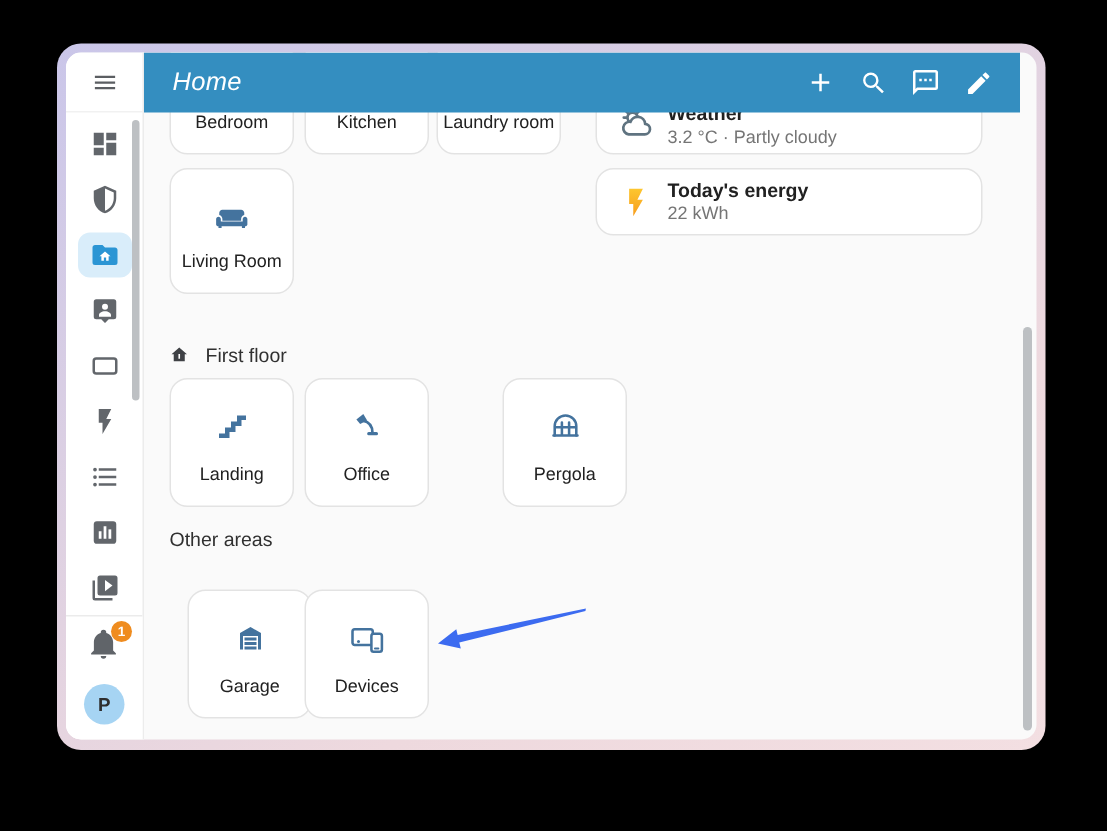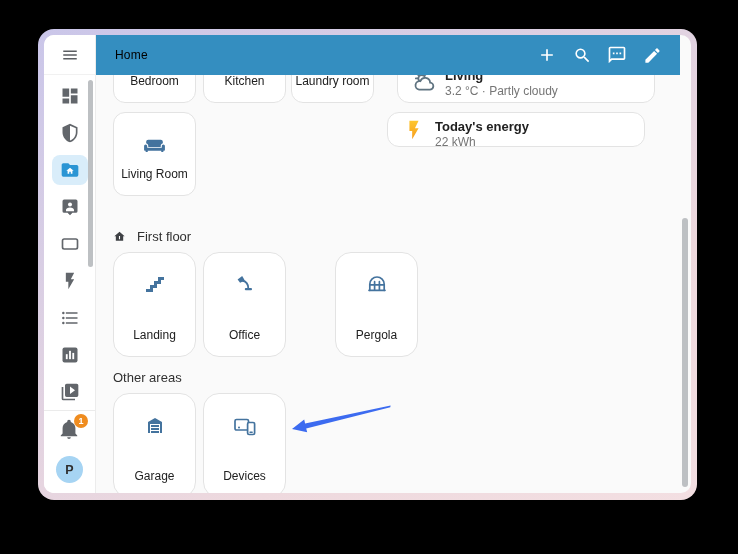--- a/index.html
+++ b/index.html
@@ -30,30 +30,30 @@
   .badge { position:absolute; top:-4px; right:-6px; min-width:14px; height:14px; border-radius:8px;
     background:#ef8c1f; color:#fff; font-size:9px; font-weight:700; line-height:14px; text-align:center; }
   .avatar { position:absolute; left:12px; top:45px; width:27px; height:27px; border-radius:50%;
     background:#a6d4f3; color:#2e2e2e; font-size:12.5px; font-weight:600;
     display:flex; align-items:center; justify-content:center; cursor:pointer; }
 
   
   .main { position:absolute; left:52px; top:0; right:0; bottom:0; }
   .header { position:absolute; left:0; top:0; width:584px; height:40px; background:#348ec0;
     display:flex; align-items:center; z-index:6; }
-  .header-title { margin-left:19px; color:#000000; font-size:12px; font-weight:400; letter-spacing:.2px; }
+  .header-title { margin-left:19px; color:#ffffff; font-size:17px; font-weight:400; letter-spacing:.2px;font-style:italic; }
   .header-actions { position:absolute; right:16px; top:0; height:40px; display:flex; align-items:center; gap:11px; }
   .hbtn { width:24px; height:24px; display:flex; align-items:center; justify-content:center; cursor:pointer; }
   .main-scroll { position:absolute; right:3px; top:183px; width:6px; height:269px;
     border-radius:3px; background:#bdc0c3; z-index:7; }
 
   
   .card { position:absolute; background:#fff; border:1px solid #e3e3e3; border-radius:12px; cursor:pointer; }
   .area-card { width:83px; height:84px; }
-  .area-card.tall { height:105px;border-radius:16px; }
+  .area-card.tall { height:86px; }
   .area-label { position:absolute; left:0; right:0; bottom:14px; text-align:center;
     font-size:12px; font-weight:500; color:#212121; }
   .area-ico { position:absolute; left:0; right:0; top:19px; display:flex; justify-content:center; }
 
   .info-card { width:258px; }
   .info-row { position:absolute; left:0; top:0; right:0; bottom:0; }
   .info-ico { position:absolute; left:13px; top:50%; transform:translateY(-50%); }
   .info-title { position:absolute; left:47px; top:7px; font-size:13px; font-weight:600; color:#212121; }
   .info-sub { position:absolute; left:47px; top:23px; font-size:12px; color:#757575; }
 
@@ -183,26 +183,26 @@
 
         <div class="card info-card" style="left:301px; top:25px; height:43px;">
           <div class="info-row">
             <span class="info-ico">
               <svg width="27" height="27" viewBox="0 0 24 24" fill="none" stroke="#5f7380" stroke-width="1.6" stroke-linecap="round">
                 <circle cx="9.5" cy="8.8" r="3"></circle>
                 <path d="M9.5 3.4v1.6M4.3 8.8h1.6M5.7 5l1.1 1.1M13.3 5l-1.1 1.1"></path>
                 <path d="M7.2 18.7h9.3a3.1 3.1 0 0 0 .5-6.2 4.5 4.5 0 0 0-8.7-1.2 3.55 3.55 0 0 0-1.1 7.4z" fill="#fff"></path>
               </svg>
             </span>
-            <div class="info-title">Living</div>
+            <div class="info-title">Weather</div>
             <div class="info-sub">3.2 °C · Partly cloudy</div>
           </div>
         </div>
 
-        <div class="card info-card" style="left:291px; top:77px; height:35px;">
+        <div class="card info-card" style="left:301px; top:77px; height:45px;">
           <div class="info-row">
             <span class="info-ico" style="left:15px;">
               <svg width="22" height="22" viewBox="0 0 24 24">
                 <defs>
                     <linearGradient id="boltg" x1="0" y1="0" x2="0" y2="1">
                   <stop offset="0" stop-color="#fdc62f"></stop>
                       <stop offset="1" stop-color="#f79d1e"></stop>
                 </linearGradient>
                   </defs>
                 <path fill="url(#boltg)" d="M7 2v11h3v9l7-12h-4l4-8H7z"></path>
@@ -254,25 +254,25 @@
         <div class="card area-card tall" style="left:195px; top:217px;margin-left:44px;">
           <div class="area-ico">
             <svg width="24" height="24" viewBox="0 0 24 24" fill="none" stroke="#44739e" stroke-width="1.7" stroke-linecap="round">
               <path d="M4.8 18.3v-6.1a7.2 7.2 0 0 1 14.4 0v6.1"></path>
               <path d="M4 18.3h16M9.6 9.7v8.6M14.4 9.7v8.6M5.2 12.8h13.6"></path>
             </svg>
           </div>
           <div class="area-label">Pergola</div>
         </div>
 
-        <div class="section-hdr" style="left:17px; top:334px;">
+        <div class="section-hdr" style="left:17px; top:316px;">
           <span class="section-title">Other areas</span>
         </div>
 
-        <div class="card area-card tall" style="left:17px; top:358px;">
+        <div class="card area-card tall" style="left:29px; top:358px;">
           <div class="area-ico">
             <svg width="24" height="24" viewBox="0 0 24 24">
                 <path fill="#44739e" d="M19 20h-2v-9H7v9H5V9l7-4 7 4v11zM8 12h8v2H8v-2zm0 3h8v2H8v-2zm0 3h8v2H8v-2z"></path>
               </svg>
           </div>
           <div class="area-label">Garage</div>
         </div>
         <div class="card area-card tall" style="left:107px; top:358px;">
           <div class="area-ico">
             <svg width="24" height="24" viewBox="0 0 24 24">

